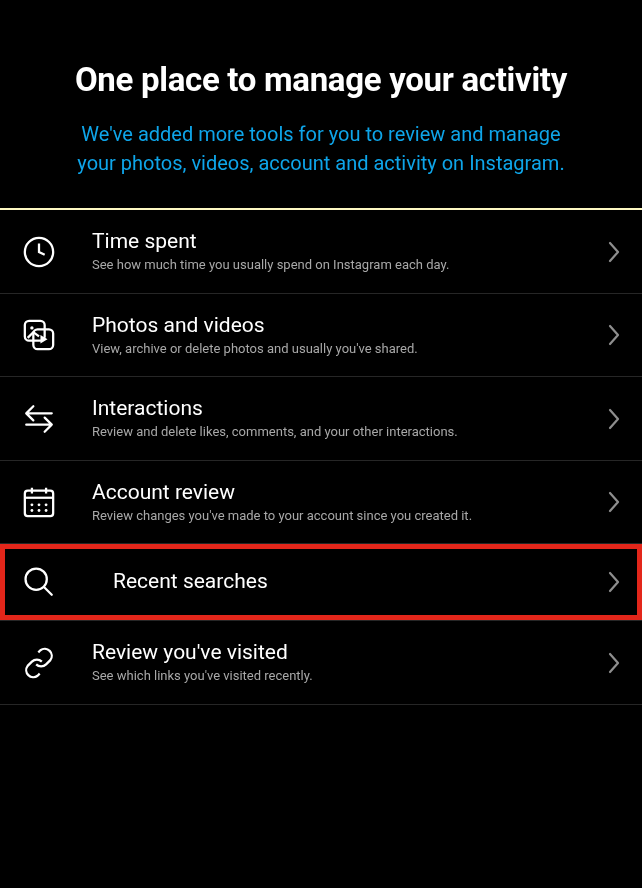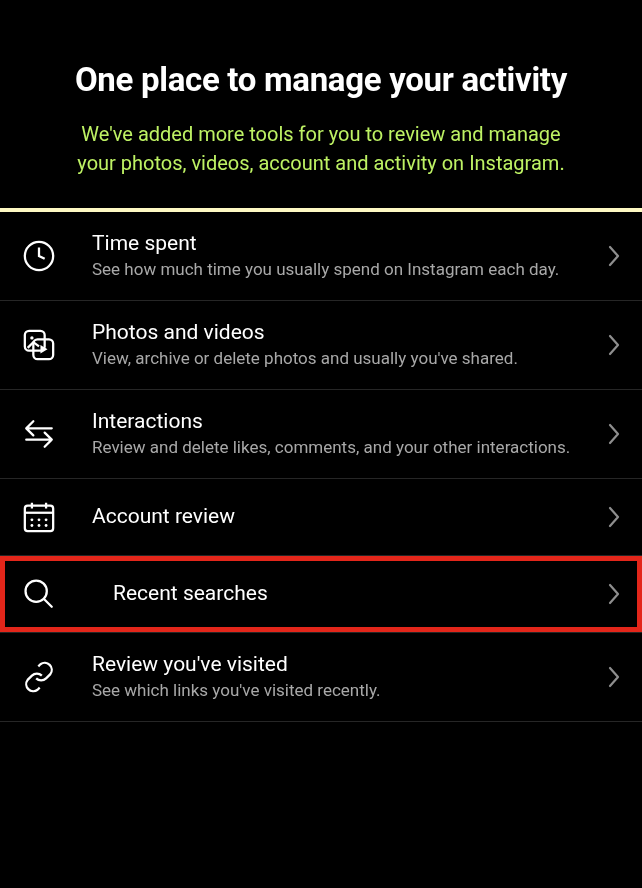--- a/index.html
+++ b/index.html
@@ -18,26 +18,26 @@
   .title {
     font-size: 33px;
     font-weight: 700;
     line-height: 1.25;
     margin-bottom: 20px;
     letter-spacing: -0.3px;
     margin-top: 39px;
   }
   .subtitle {
     font-size: 20px;
-    color: #bef264;
+    color: #0ea5e9;
     line-height: 1.45;
     padding: 0 20px;
   }
   .list {
-    border-top: 4px solid #fef9c3;
+    border-top: 2px solid #fef9c3;
   }
   .row {
     display: flex;
     align-items: center;
     padding: 19px 20px 19px 20px;
     border-bottom: 1px solid #262626;
     position: relative;
   }
   .row.highlight {
     box-shadow: inset 0 0 0 5px #e3261a;
@@ -64,21 +64,21 @@
     min-width: 0;
     padding-right: 40px;
   }
   .item-title {
     font-size: 21px;
     font-weight: 400;
     color: #fff;
     margin-bottom: 3px;
   }
   .item-desc {
-    font-size: 17px;
+    font-size: 13px;
     color: #a8a8a8;
     line-height: 1.35;
   }
   .chev {
     position: absolute;
     right: 20px;
     top: 50%;
     transform: translateY(-50%);
     width: 16px;
     height: 28px;
@@ -172,20 +172,21 @@
         <circle cx="7" cy="14" r="1" fill="#fff" stroke="none"></circle>
         <circle cx="12" cy="14" r="1" fill="#fff" stroke="none"></circle>
         <circle cx="17" cy="14" r="1" fill="#fff" stroke="none"></circle>
         <circle cx="7" cy="18" r="1" fill="#fff" stroke="none"></circle>
         <circle cx="12" cy="18" r="1" fill="#fff" stroke="none"></circle>
         <circle cx="17" cy="18" r="1" fill="#fff" stroke="none"></circle>
       </svg>
     </div>
     <div class="text-col">
       <div class="item-title">Account review</div>
+      <div class="item-desc">Review changes you've made to your account since you created it.</div>
     </div>
     <div class="chev">
       <svg viewBox="0 0 12 22">
           <path d="M2 2l8 9-8 9"></path>
         </svg>
     </div>
   </div>
 
   <div class="row highlight">
     <div class="icon-wrap">

